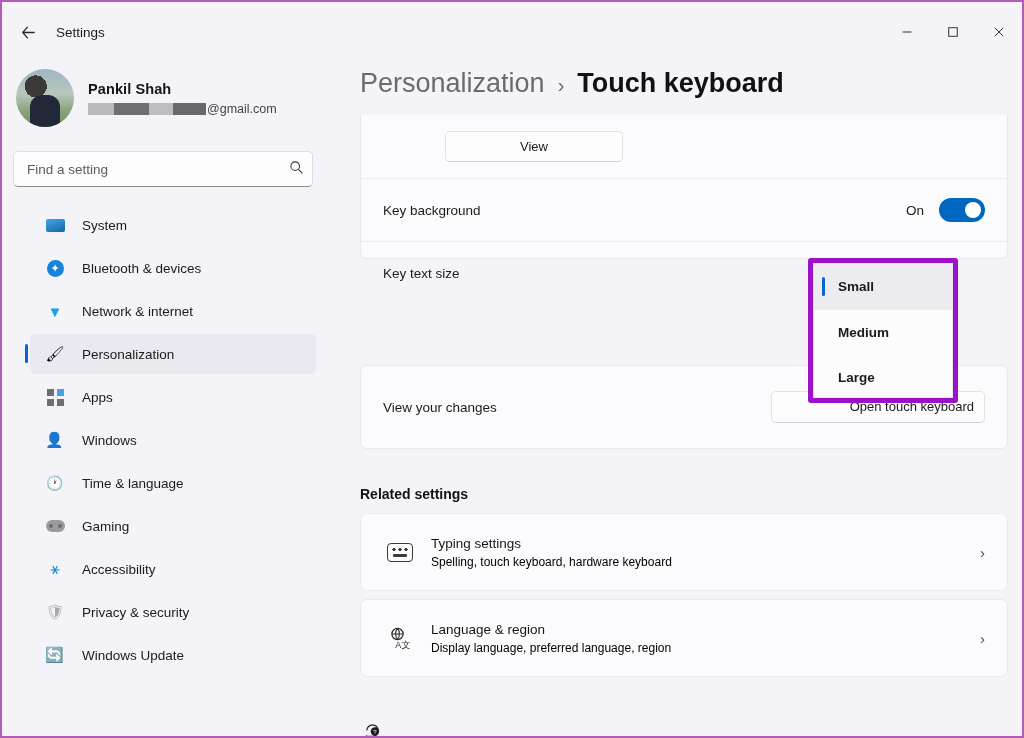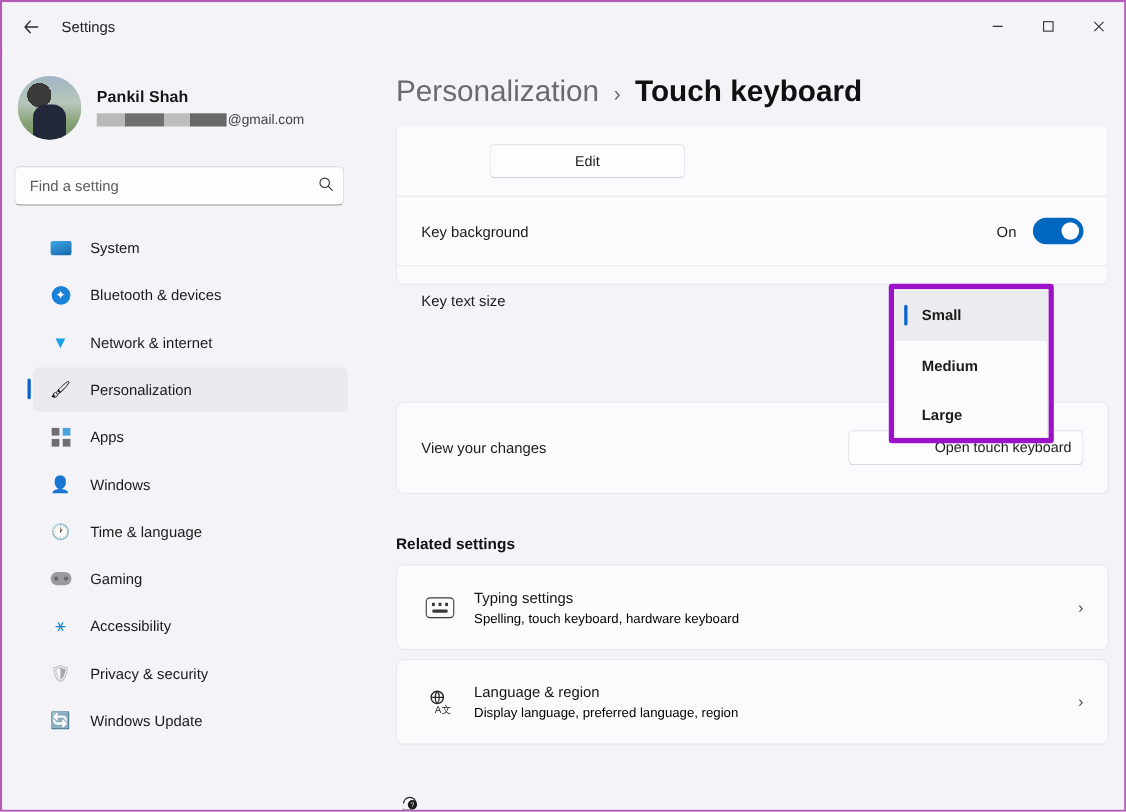--- a/index.html
+++ b/index.html
@@ -12,21 +12,21 @@
   .window {
     position: relative;
     width: 1024px; height: 738px;
     background: #f3f3f8;
     border: 2px solid #b45ab8;
     overflow: hidden;
   }
 
   
   .titlebar {
-    position: absolute; top: 0; left: 0;
+    position: absolute; top: 8px; left: 0;
     width: 1020px; height: 44px;
     display: flex; align-items: center;
     background: #f3f3f8;
   }
   .back-btn {
     width: 36px; height: 32px; margin-left: 8px;
     display: flex; align-items: center; justify-content: center;
     border-radius: 4px; color: #2b2b2b;
   }
   .app-title {
@@ -413,21 +413,21 @@
   <div class="main">
 
     <div class="breadcrumb">
       <span class="bc-parent">Personalization</span>
       <span class="bc-sep">›</span>
       <span class="bc-current">Touch keyboard</span>
     </div>
 
     <div class="card top">
       <div class="row">
-        <button class="edit-btn">Edit</button>
+        <button class="edit-btn">View</button>
       </div>
       <div class="row">
         <span class="row-label">Key background</span>
         <span class="spacer"></span>
         <span class="toggle-text">On</span>
         <span class="toggle">
             <span class="knob"></span>
           </span>
       </div>
       <div class="row">

